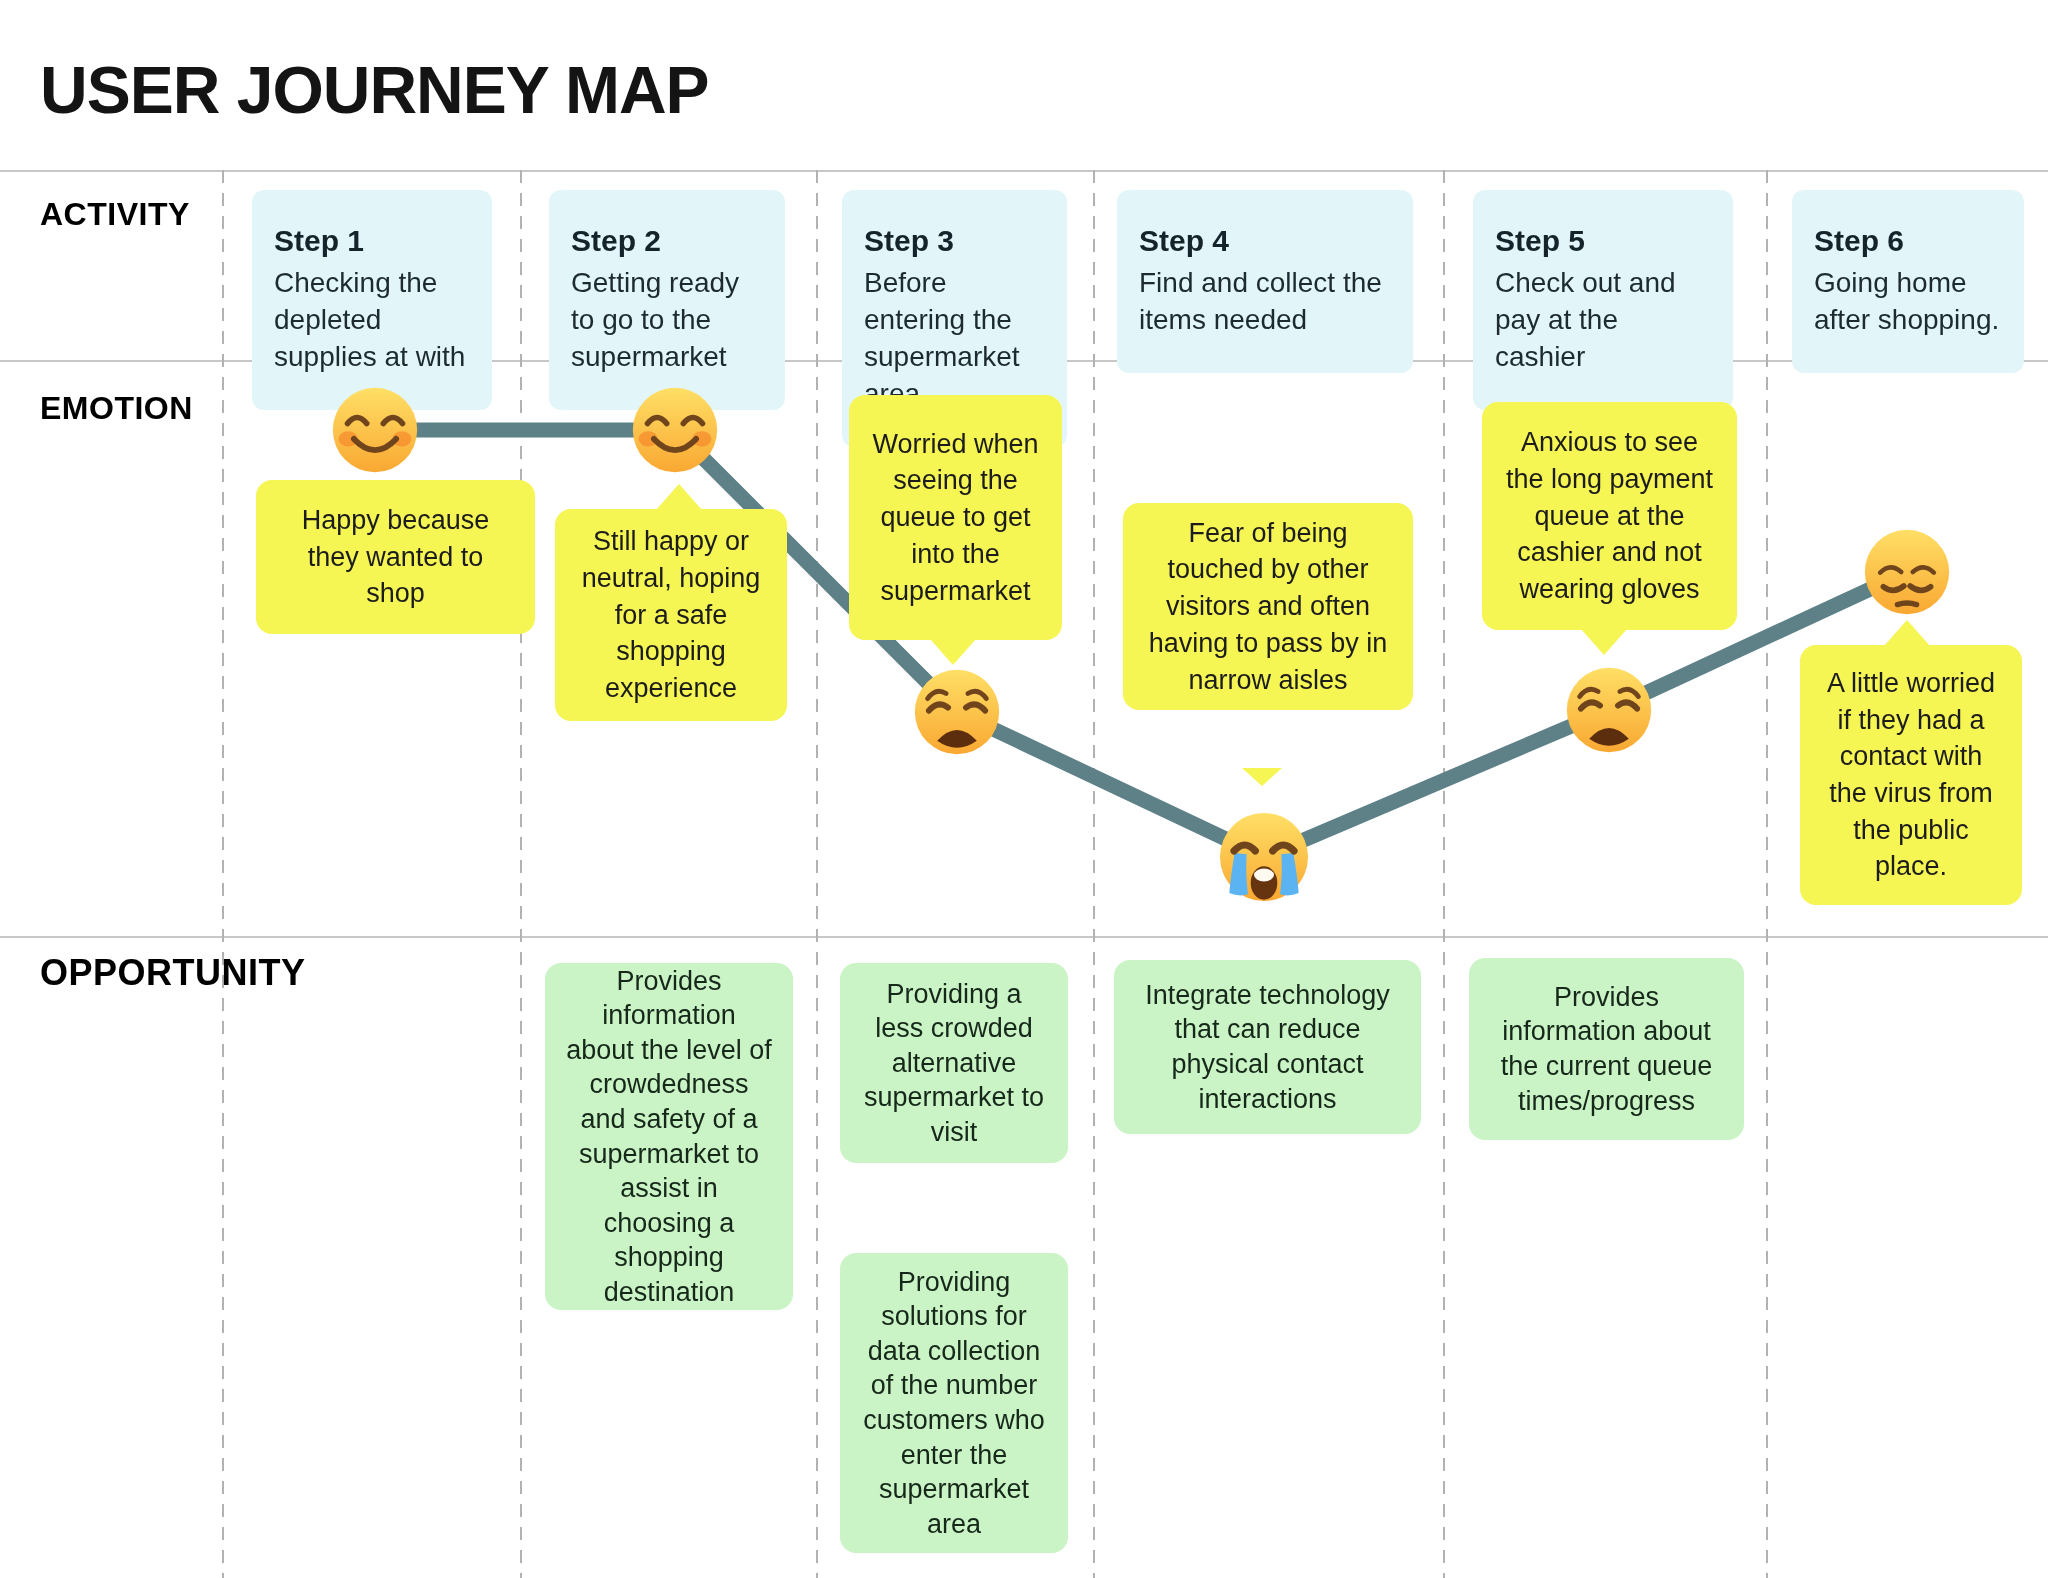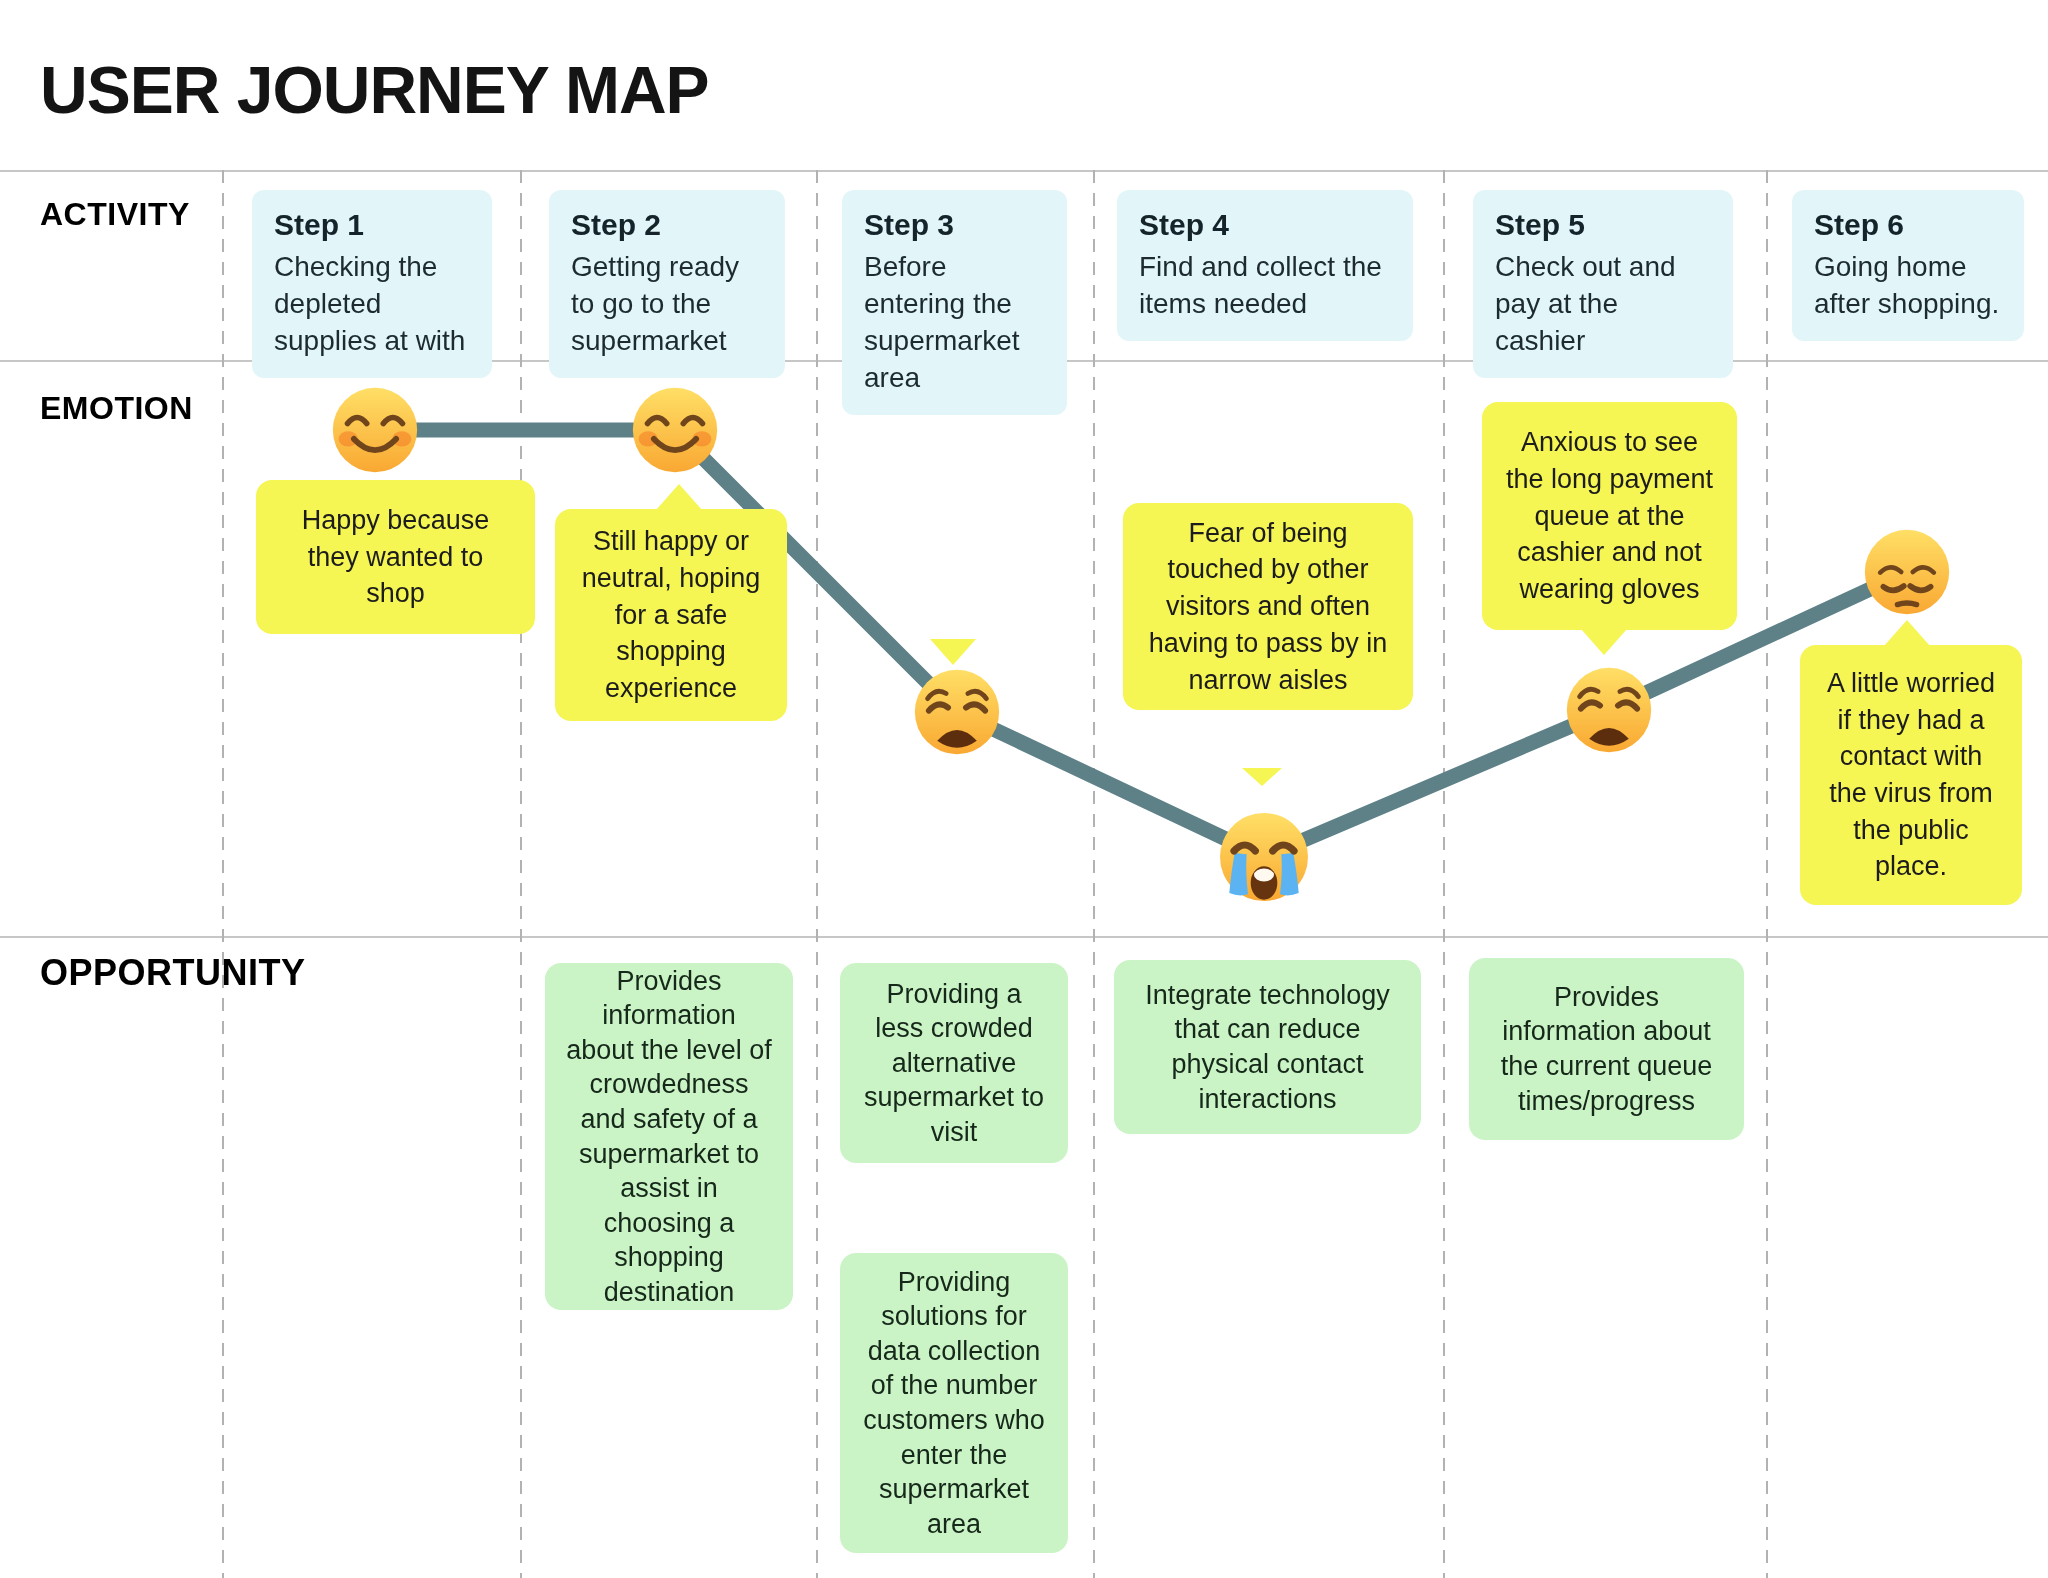--- a/index.html
+++ b/index.html
@@ -11,21 +11,21 @@
 
   .hline{position:absolute;left:0;width:2048px;height:2px;background:#c7c7c7;z-index:1;}
   .vdash{position:absolute;top:170px;width:2px;height:1408px;z-index:1;
          background:repeating-linear-gradient(to bottom,#b2b2b2 0 13px,transparent 13px 23px);}
 
   .row-label{position:absolute;left:40px;font-size:32px;font-weight:800;letter-spacing:.5px;
              color:#000000;z-index:2;white-space:nowrap;}
   .row-label.small{font-size:36px;}
 
   .act-box{position:absolute;top:190px;background:#E2F6F9;border-radius:12px;
-           padding:18px 22px;box-sizing:border-box;z-index:2;}
+           padding:34px 22px;box-sizing:border-box;z-index:2;}
   .step-name{display:block;font-size:30px;font-weight:700;margin-bottom:7px;color:#15232a;}
   .step-desc{display:block;font-size:28px;line-height:1.32;color:#1d2b31;}
 
   .curve{position:absolute;left:0;top:0;z-index:3;}
 
   .callout{position:absolute;background:#F5F553;border-radius:16px;display:flex;
            align-items:center;justify-content:center;text-align:center;
            font-size:27px;line-height:1.36;padding:16px 20px;box-sizing:border-box;
            color:#1c1c1c;z-index:4;}
   .tip{position:absolute;width:0;height:0;z-index:4;}
@@ -136,20 +136,21 @@
   <svg class="curve" width="2048" height="1578" viewBox="0 0 2048 1578">
     <polyline points="375,430 675,430 957,712 1264,857 1609,710 1907,572" fill="none" stroke="#5D8187" stroke-width="15" stroke-linejoin="round"></polyline>
   </svg>
 
   <div class="tip tip-up" style="left:352px;top:483px"></div>
   <div class="callout" style="left:256px;top:480px;width:279px;height:154px">Happy because they wanted to shop</div>
 
   <div class="tip tip-up" style="left:656px;top:484px"></div>
   <div class="callout" style="left:555px;top:509px;width:232px;height:212px">Still happy or neutral, hoping for a safe shopping experience</div>
 
+  <div class="callout" style="left:849px;top:395px;width:213px;height:245px">Worried when seeing the queue to get into the supermarket</div>
   <div class="tip tip-down" style="left:930px;top:639px"></div>
 
   <div class="callout" style="left:1123px;top:503px;width:290px;height:207px">Fear of being touched by other visitors and often having to pass by in narrow aisles</div>
   <div class="tip tip-down tip-sm" style="left:1242px;top:768px"></div>
 
   <div class="callout" style="left:1482px;top:402px;width:255px;height:228px">Anxious to see the long payment queue at the cashier and not wearing gloves</div>
   <div class="tip tip-down" style="left:1581px;top:629px"></div>
 
   <div class="tip tip-up" style="left:1884px;top:620px"></div>
   <div class="callout" style="left:1800px;top:645px;width:222px;height:260px">A little worried if they had a contact with the virus from the public place.</div>

